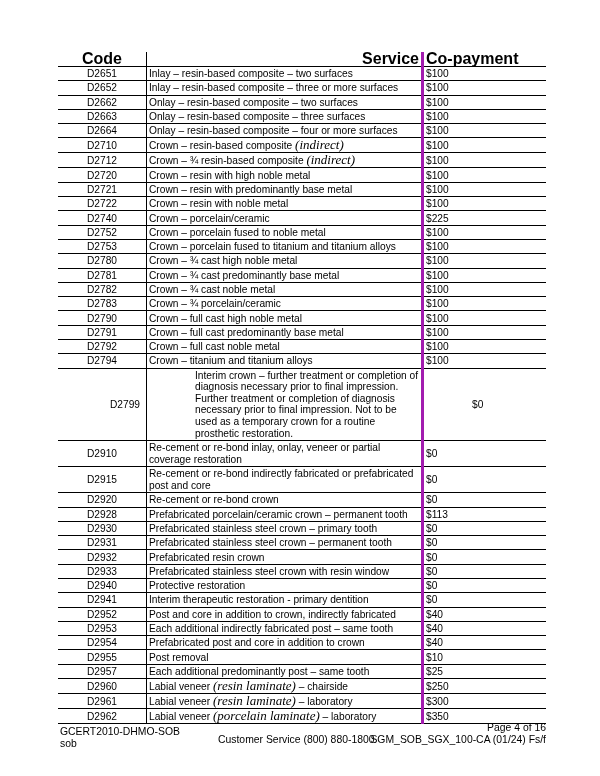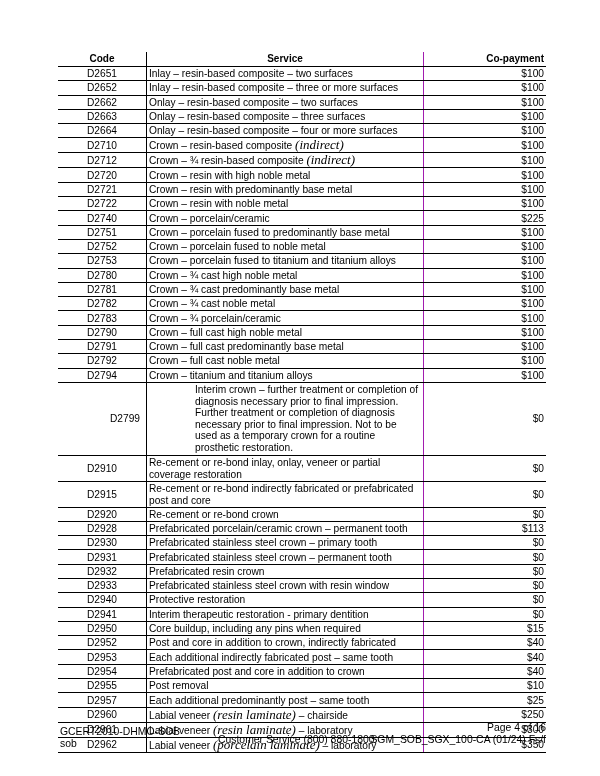--- a/index.html
+++ b/index.html
@@ -1,28 +1,28 @@
 <!DOCTYPE html>
 <html><head>
 <meta charset="utf-8">
 <style>
   html, body { margin: 0; padding: 0; background: #ffffff; }
   body { width: 600px; height: 776px; position: relative; overflow: hidden;
          font-family: "Liberation Sans", sans-serif; color: #000; }
   .page { position: absolute; left: 0; top: 0; width: 600px; height: 776px; background: #fff; }
   table.sob { position: absolute; left: 58px; top: 52px; width: 488px;
               border-collapse: collapse; font-size: 10.2px; line-height: 12px; }
-  table.sob th { font-weight: bold; font-size: 10px; padding: 1px 2px 1px 2px;
+  table.sob th { font-weight: bold; font-size: 16px; padding: 1px 2px 1px 2px;
                  border-bottom: 1.2px solid #000; height: 12px; vertical-align: bottom; }
   table.sob td { padding: 1px 2px 0px 2px; border-bottom: 1px solid #000; height: 12.3px; vertical-align: middle; }
   table.sob td.code, table.sob th.code { width: 38px; text-align: center; }
   table.sob th.code { text-align: center; }
   table.sob td.svc, table.sob th.svc { border-left: 1px solid #000; text-align: left; }
-  table.sob th.svc { text-align: center; }
-  table.sob td.cp, table.sob th.cp { width: 72px; border-left: 1px solid #a21caf; text-align: right; }
+  table.sob th.svc { text-align: right; }
+  table.sob td.cp, table.sob th.cp { width: 72px; border-left: 3px solid #a21caf; text-align: left; }
   table.sob td.svc .it { font-family: "Liberation Serif", serif; font-style: italic; font-size: 13px; }
   table.sob tr.tall td { line-height: 11.6px; padding-top: 1px; padding-bottom: 1px; padding-left: 48px; }
   .footer { position: absolute; font-size: 10.4px; line-height: 12px; }
   .f-left { left: 60px; top: 726px; }
   .f-center { left: 218px; top: 734px; text-align: right; }
   .f-right { right: 54px; top: 722px; text-align: right; }
 </style>
 </head>
 <body>
 
@@ -85,25 +85,20 @@
           <td class="code">D2722</td>
           <td class="svc">Crown – resin with noble metal</td>
           <td class="cp">$100</td>
         </tr>
         <tr>
           <td class="code">D2740</td>
           <td class="svc">Crown – porcelain/ceramic</td>
           <td class="cp">$225</td>
         </tr>
         <tr>
-          <td class="code">D2751</td>
-          <td class="svc">Crown – porcelain fused to predominantly base metal</td>
-          <td class="cp">$100</td>
-        </tr>
-        <tr>
           <td class="code">D2752</td>
           <td class="svc">Crown – porcelain fused to noble metal</td>
           <td class="cp">$100</td>
         </tr>
         <tr>
           <td class="code">D2753</td>
           <td class="svc">Crown – porcelain fused to titanium and titanium alloys</td>
           <td class="cp">$100</td>
         </tr>
         <tr>
@@ -193,25 +188,20 @@
         </tr>
         <tr>
           <td class="code">D2940</td>
           <td class="svc">Protective restoration</td>
           <td class="cp">$0</td>
         </tr>
         <tr>
           <td class="code">D2941</td>
           <td class="svc">Interim therapeutic restoration - primary dentition</td>
           <td class="cp">$0</td>
-        </tr>
-        <tr>
-          <td class="code">D2950</td>
-          <td class="svc">Core buildup, including any pins when required</td>
-          <td class="cp">$15</td>
         </tr>
         <tr>
           <td class="code">D2952</td>
           <td class="svc">Post and core in addition to crown, indirectly fabricated</td>
           <td class="cp">$40</td>
         </tr>
         <tr>
           <td class="code">D2953</td>
           <td class="svc">Each additional indirectly fabricated post – same tooth</td>
           <td class="cp">$40</td>

